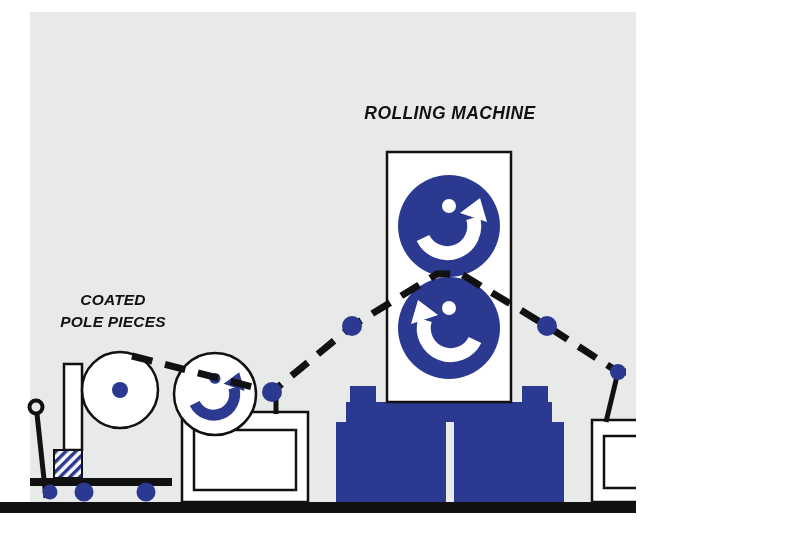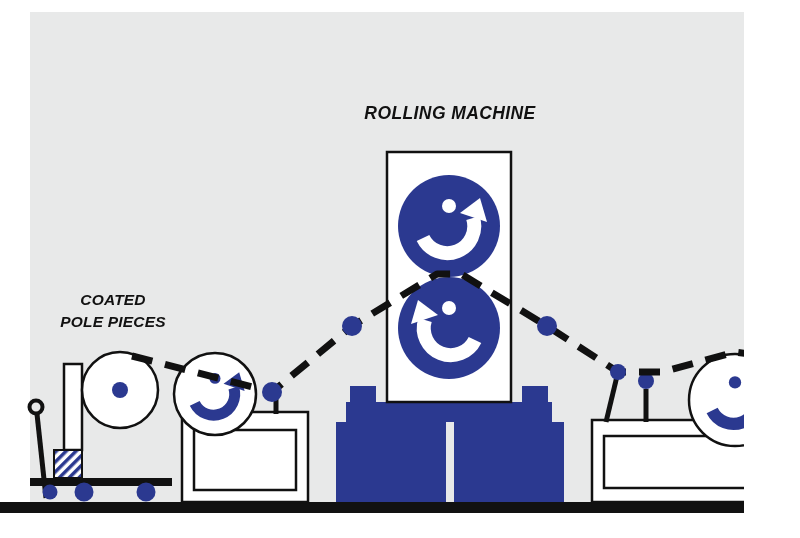--- a/index.html
+++ b/index.html
@@ -1,16 +1,16 @@
 <!DOCTYPE html>
 <html style="--navy: #2b3990; --ink: #111111; --bg: #e8e9e9; --white: #ffffff;"><head>
 <meta charset="utf-8">
 <style>
   html,body{margin:0;padding:0;background:#ffffff;}
-  .stage{width:744px;height:538px;position:relative;overflow:hidden;font-family:"Liberation Sans",sans-serif;}
+  .stage{width:636px;height:538px;position:relative;overflow:hidden;font-family:"Liberation Sans",sans-serif;}
   svg{display:block;}
   .fill-bg{fill:var(--bg,#e8e9e9);}
   .fill-ink{fill:var(--ink,#111111);}
   .fill-navy{fill:var(--navy,#2b3990);}
   .fill-white{fill:var(--white,#ffffff);}
   .no-fill{fill:none;}
   .ink-stroke{stroke:var(--ink,#111111);}
   .title-text{font-weight:bold;font-style:italic;font-size:17.5px;letter-spacing:.4px;fill:var(--ink,#111111);text-anchor:middle;}
   .side-label{font-weight:bold;font-style:italic;font-size:15.5px;letter-spacing:.2px;fill:var(--ink,#111111);text-anchor:middle;}
   .glyph-fill{fill:currentColor;}

